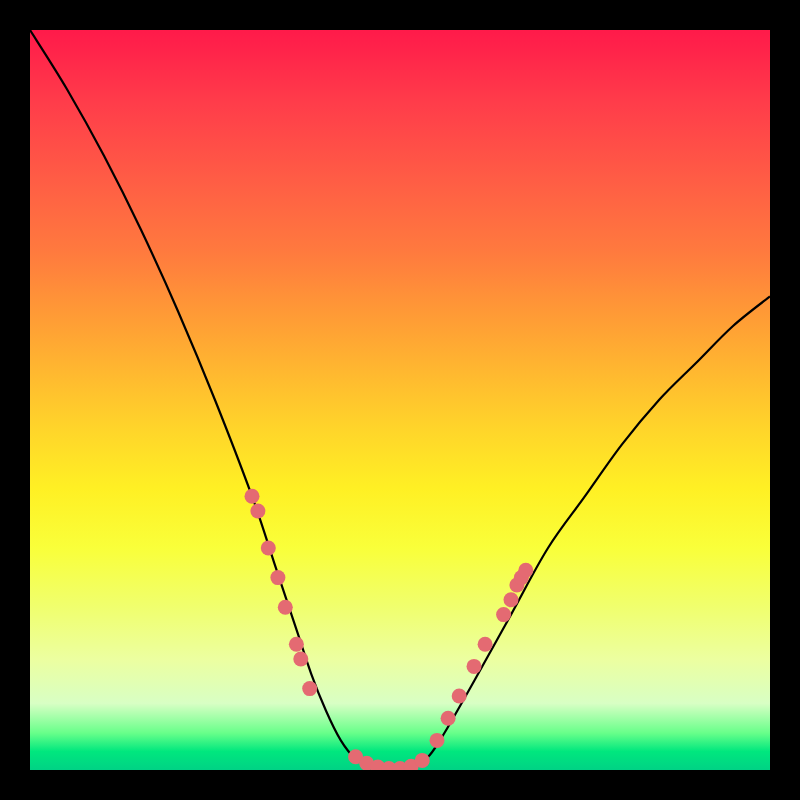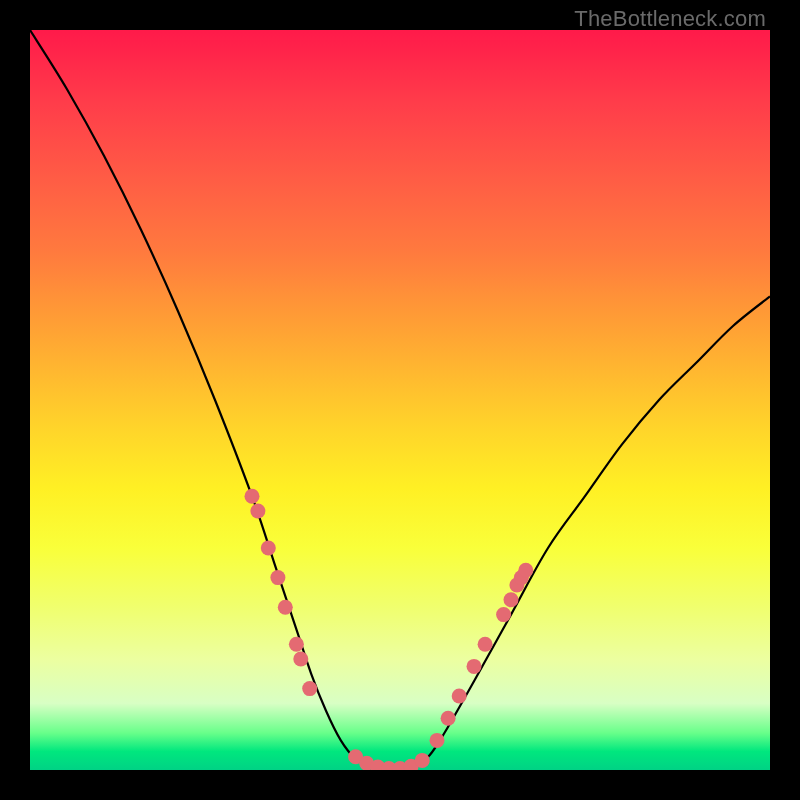--- a/index.html
+++ b/index.html
@@ -65,21 +65,20 @@
   }
   .dot {
     fill: #e46a72;
     stroke: none;
   }
 </style>
 </head>
 <body>
 
 <div class="frame">
-  <div class="watermark">TheBottleneck.com</div>
 
   <div class="plot-area">
     <svg class="curve" viewBox="0 0 740 740" preserveAspectRatio="none">
       <path class="main" d="M 0.0 0.0 C 6.2 9.9, 24.7 38.2, 37.0 59.2 C 49.3 80.2, 61.7 102.4, 74.0 125.8 C 86.3 149.2, 98.7 173.9, 111.0 199.8 C 123.3 225.7, 135.7 252.8, 148.0 281.2 C 160.3 309.6, 172.7 339.2, 185.0 370.0 C 197.3 400.8, 212.1 439.1, 222.0 466.2 C 231.9 493.3, 236.8 510.6, 244.2 532.8 C 251.6 555.0, 260.2 580.9, 266.4 599.4 C 272.6 617.9, 276.3 630.2, 281.2 643.8 C 286.1 657.4, 291.1 669.7, 296.0 680.8 C 300.9 691.9, 305.9 702.4, 310.8 710.4 C 315.7 718.4, 320.7 724.6, 325.6 728.9 C 330.5 733.2, 335.5 734.4, 340.4 736.3 C 345.3 738.1, 350.3 739.4, 355.2 740.0 C 360.1 740.6, 365.1 740.6, 370.0 740.0 C 374.9 739.4, 379.9 738.8, 384.8 736.3 C 389.7 733.8, 394.7 730.8, 399.6 725.2 C 404.5 719.7, 407.0 715.3, 414.4 703.0 C 421.8 690.7, 432.9 670.9, 444.0 651.2 C 455.1 631.5, 468.7 606.8, 481.0 584.6 C 493.3 562.4, 505.7 537.7, 518.0 518.0 C 530.3 498.3, 542.7 483.5, 555.0 466.2 C 567.3 448.9, 579.7 430.4, 592.0 414.4 C 604.3 398.4, 616.7 383.6, 629.0 370.0 C 641.3 356.4, 653.7 345.3, 666.0 333.0 C 678.3 320.7, 690.7 307.1, 703.0 296.0 C 715.3 284.9, 733.8 271.3, 740.0 266.4"></path>
       <g id="dots-group">
           <circle class="dot" cx="222.0" cy="466.2" r="7.5"></circle>
           <circle class="dot" cx="227.9" cy="481.0" r="7.5"></circle>
           <circle class="dot" cx="238.3" cy="518.0" r="7.5"></circle>
           <circle class="dot" cx="247.9" cy="547.6" r="7.5"></circle>
           <circle class="dot" cx="255.3" cy="577.2" r="7.5"></circle>

